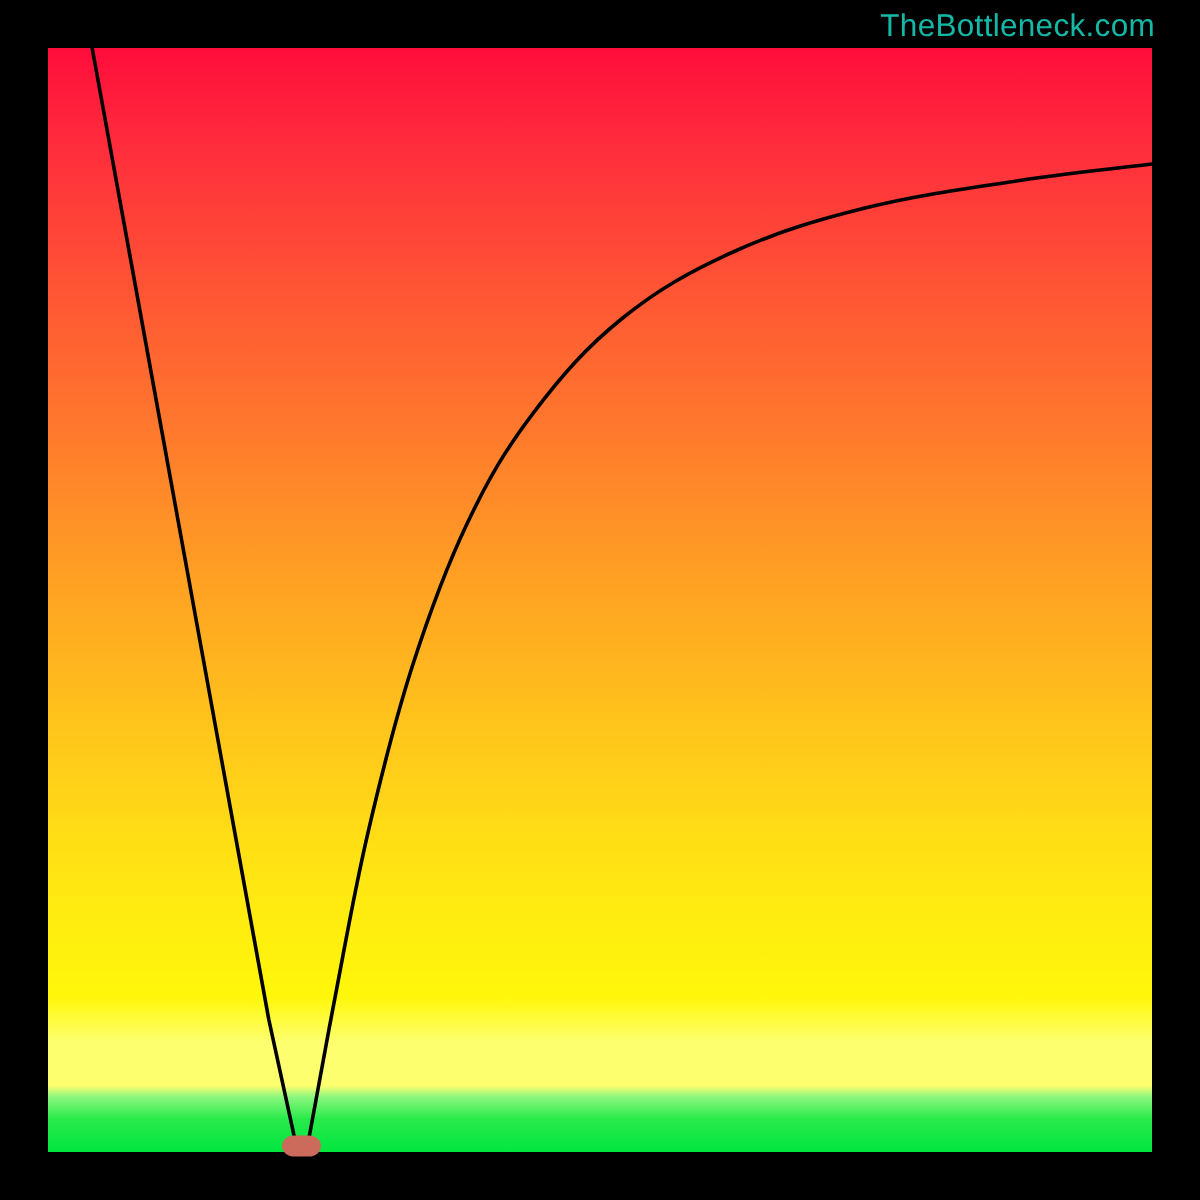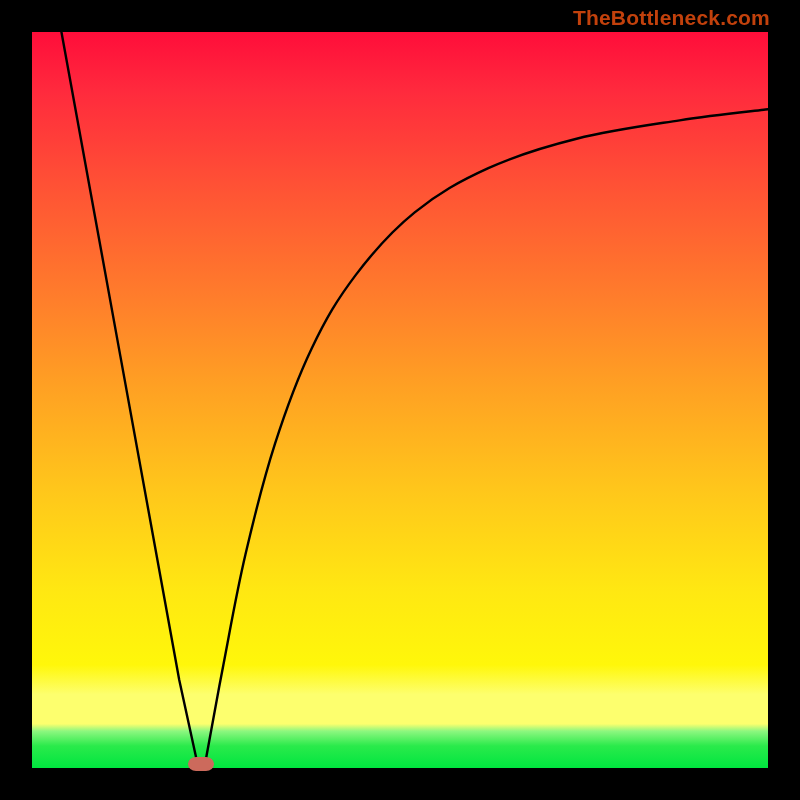--- a/index.html
+++ b/index.html
@@ -40,24 +40,24 @@
       #fdff6e 94%,
       #8cf77f 95%,
       #2aea4b 97%,
       #00e63f 100%
     );
   }
   .watermark {
     position: absolute;
     top: 6px;
     right: 30px;
-    color: #c2410c;
+    color: #14b8a6;
     font-size: 21px;
     letter-spacing: 0.2px;
-    font-weight: 700;
+    font-weight: 400;
   }
   svg.curve {
     position: absolute;
     left: 32px;
     top: 32px;
     width: 736px;
     height: 736px;
     overflow: visible;
   }
   .marker {

